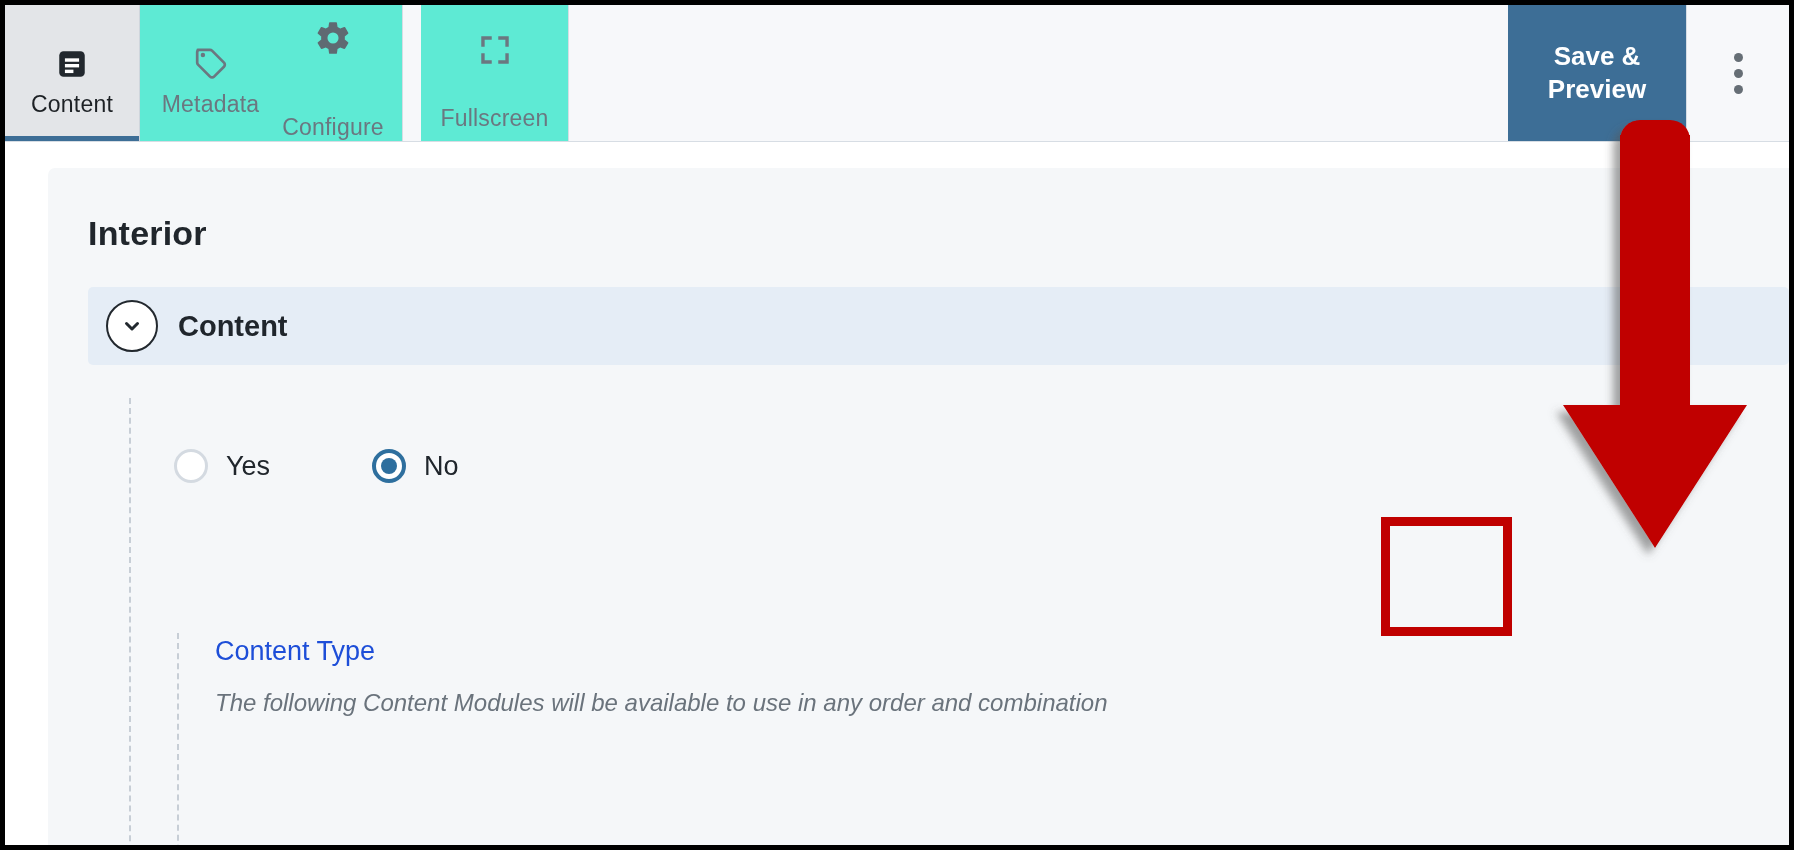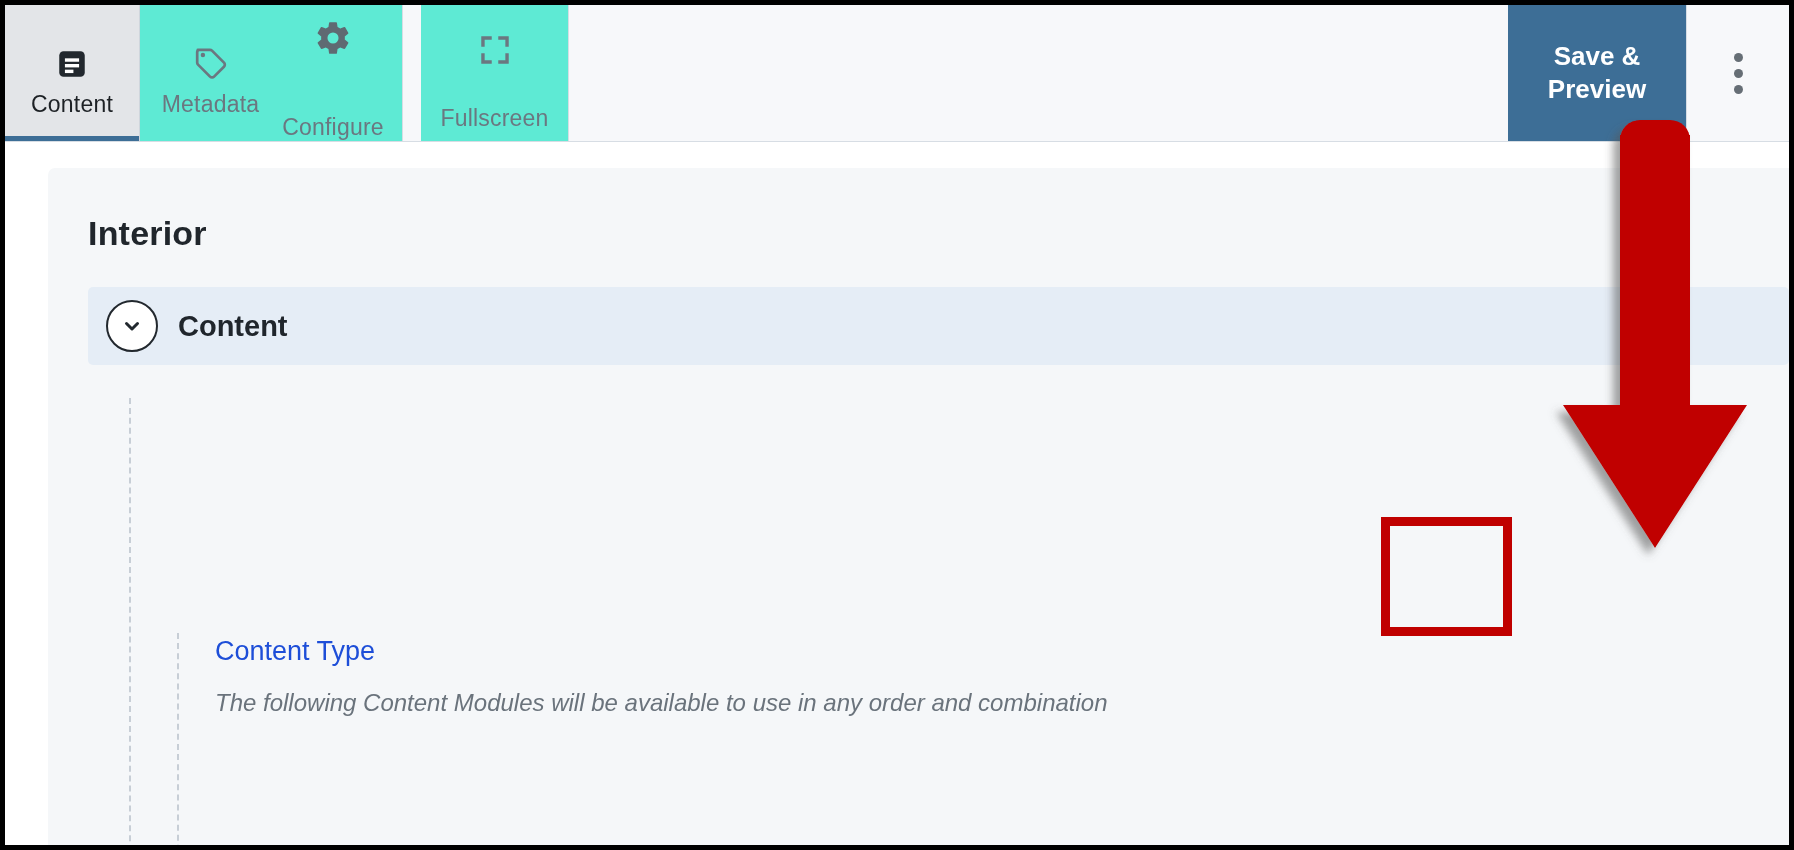--- a/index.html
+++ b/index.html
@@ -262,20 +262,30 @@
             <path d="M6.5 9.5 L12 15 L17.5 9.5" fill="none" stroke="#22282e" stroke-width="3" stroke-linecap="round" stroke-linejoin="round"></path>
           </svg>
         </span>
         <span class="sec-label">Content</span>
       </div>
 
       <div class="rail" id="rail-1"></div>
       <div class="rail" id="rail-2"></div>
 
 
+      <div class="radios">
+        <label class="radio" id="radio-yes">
+          <span class="dot"></span>
+          <span class="rlabel">Yes</span>
+        </label>
+        <label class="radio checked" id="radio-no">
+          <span class="dot"></span>
+          <span class="rlabel">No</span>
+        </label>
+      </div>
 
 
       <div class="field-label" id="lbl-contenttype">Content Type</div>
       <div id="lbl-helper">The following Content Modules will be available to use in any order and combination</div>
 
     </div>
   </div>
 </div>
 
 <div class="overlay">

